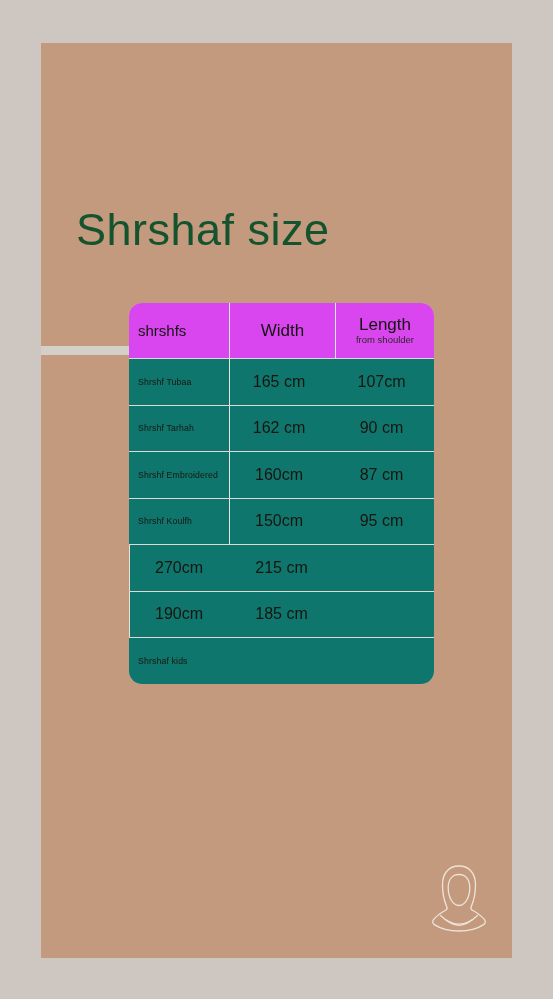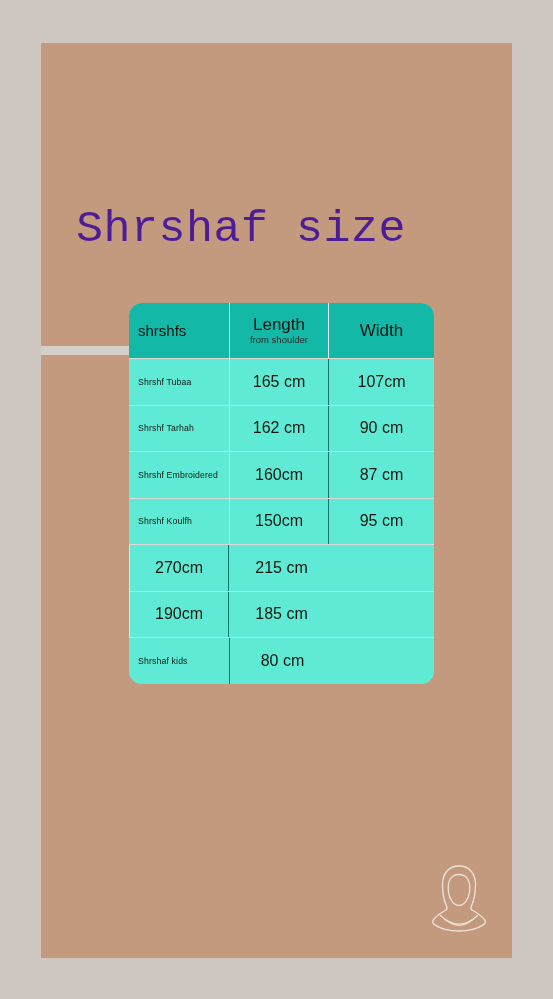--- a/index.html
+++ b/index.html
@@ -38,49 +38,49 @@
     left: 0px;
     top: 173px;
     width: 339px;
     height: 9px;
     background: #d5cfca;
   }
   #poster-title {
     position: absolute;
     left: 35px;
     top: 30px;
-    font-family: Liberation Mono, monospace;
+    font-family: Liberation Sans, sans-serif;
     font-size: 45px;
     line-height: 54px;
     letter-spacing: 0.5px;
-    color: #4c1d95;
+    color: #14532d;
     white-space: nowrap;
   }
 
   
   #size-table {
     position: absolute;
     left: 88px;
     top: 260px;
     width: 305px;
     border-radius: 13px;
     overflow: hidden;
     background: #c9c2bc;
   }
   .t-row {
     display: flex;
     width: 100%;
     box-sizing: border-box;
   }
   .t-row.header {
-    background: #14b8a6;
+    background: #d946ef;
     height: 55px;
   }
   .t-row.data {
-    background: #5eead4;
+    background: #0f766e;
     height: 46.5px;
     border-top: 1px solid #ded9d5;
   }
   .t-row.data:first-of-type {
     border-top: none;
   }
   .cell {
     display: flex;
     flex-direction: column;
     align-items: center;
@@ -121,27 +121,27 @@
     <div id="title-underline"></div>
     <div id="poster-title">Shrshaf size</div>
   </div>
 
   <div id="size-table">
 
     <div class="t-row header">
       <div class="cell c-name">
         <span class="h-name">shrshfs</span>
       </div>
+      <div class="cell c-wid">
+        <span class="h-wid">Width</span>
+      </div>
       <div class="cell c-len">
         <span class="h-main">Length</span>
         <span class="h-sub">from shoulder</span>
       </div>
-      <div class="cell c-wid">
-        <span class="h-wid">Width</span>
-      </div>
     </div>
 
     <div class="t-row data">
       <div class="cell c-name">
         <span class="d-name">Shrshf Tubaa</span>
       </div>
       <div class="cell c-len">
         <span class="d-val">165 cm</span>
       </div>
       <div class="cell c-wid">
@@ -199,23 +199,20 @@
         <span class="d-val">190cm</span>
       </div>
       <div class="cell c-wid">
         <span class="d-val">185 cm</span>
       </div>
     </div>
 
     <div class="t-row data">
       <div class="cell c-name">
         <span class="d-name">Shrshaf kids</span>
-      </div>
-      <div class="cell c-wid">
-        <span class="d-val">80 cm</span>
       </div>
     </div>
 
   </div>
 
   <div id="brand-logo">
     <svg width="70" height="78" viewBox="0 0 70 78" fill="none" stroke="#ede3d8" stroke-width="1.3" stroke-linecap="round" stroke-linejoin="round">
 
       <path d="M35 5 C24.5 5 18.5 12.8 18.5 23.5 C18.5 33 20.5 40.5 22.6 45.2
                C23.4 47 23.2 48.3 22 49 C16.5 52 12 55.5 9.5 58.7

